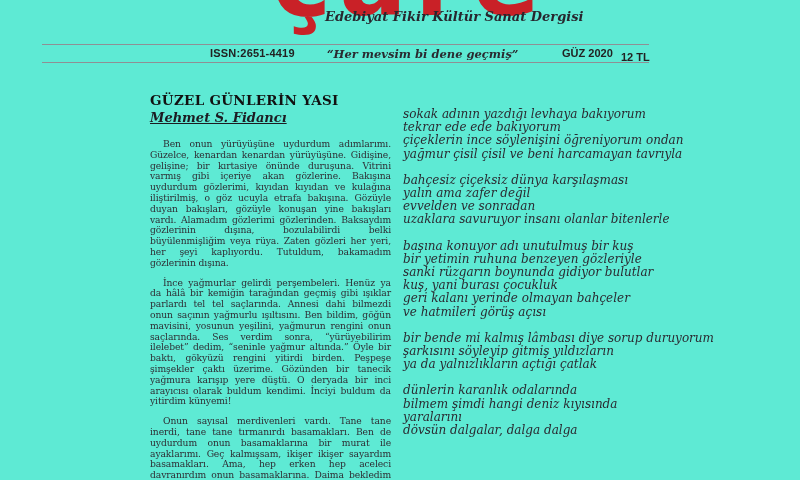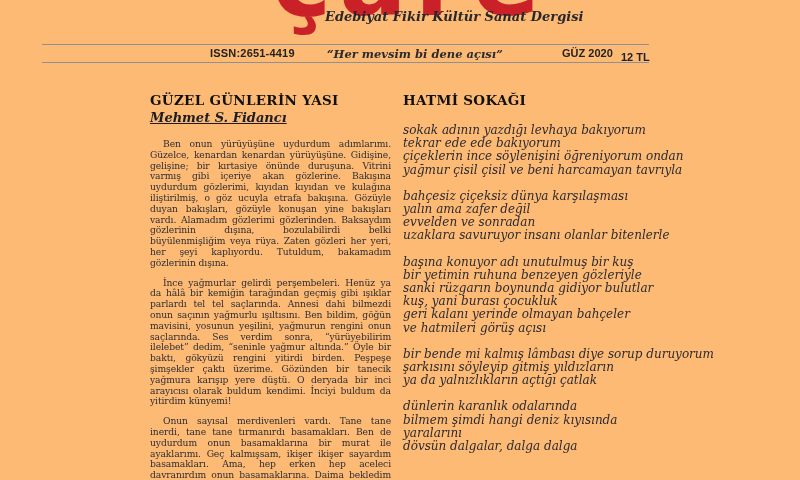--- a/index.html
+++ b/index.html
@@ -1,19 +1,19 @@
 <!DOCTYPE html>
 <html><head>
 <meta charset="utf-8">
 <style>
   html,body{margin:0;padding:0;}
   .page{
     position:relative;
     width:800px;height:480px;
-    background:#fdba74;
+    background:#5eead4;
     overflow:hidden;
     font-family:"DejaVu Serif", serif;
     color:#2b2b30;
   }
   
   .logo{
     position:absolute;left:272px;top:-78px;
     font-family:"DejaVu Sans", sans-serif;
     font-weight:bold;font-size:100px;line-height:1.17;
     letter-spacing:8px;color:#c92127;
@@ -65,40 +65,39 @@
 <body>
 
 <div class="page">
 
   <header>
     <div class="logo">çare</div>
     <div class="tagline">Edebiyat Fikir Kültür Sanat Dergisi</div>
     <div class="rule rule1"></div>
     <div class="meta">
       <span class="issn">ISSN:2651-4419</span>
-      <span class="motto">“Her mevsim bi dene açısı”</span>
+      <span class="motto">“Her mevsim bi dene geçmiş”</span>
       <span class="issue">GÜZ 2020</span>
       <span class="price">12 TL</span>
     </div>
     <div class="rule rule2"></div>
   </header>
 
   <section class="col leftcol">
     <h2>GÜZEL GÜNLERİN YASI</h2>
     <div class="author">Mehmet S. Fidancı</div>
     <div class="prose">
       <p>Ben onun yürüyüşüne uydurdum adımlarımı. Güzelce, kenardan kenardan yürüyüşüne. Gidişine, gelişine; bir kırtasiye önünde duruşuna. Vitrini varmış gibi içeriye akan gözlerine. Bakışına uydurdum gözlerimi, kıyıdan kıyıdan ve kulağına iliştirilmiş, o göz ucuyla etrafa bakışına. Gözüyle duyan bakışları, gözüyle konuşan yine bakışları vardı. Alamadım gözlerimi gözlerinden. Baksaydım gözlerinin dışına, bozulabilirdi belki büyülenmişliğim veya rüya. Zaten gözleri her yeri, her şeyi kaplıyordu. Tutuldum, bakamadım gözlerinin dışına.</p>
       <p>İnce yağmurlar gelirdi perşembeleri. Henüz ya da hâlâ bir kemiğin tarağından geçmiş gibi ışıklar parlardı tel tel saçlarında. Annesi dahi bilmezdi onun saçının yağmurlu ışıltısını. Ben bildim, göğün mavisini, yosunun yeşilini, yağmurun rengini onun saçlarında. Ses verdim sonra, “yürüyebilirim ilelebet” dedim, “seninle yağmur altında.” Öyle bir baktı, gökyüzü rengini yitirdi birden. Peşpeşe şimşekler çaktı üzerime. Gözünden bir tanecik yağmura karışıp yere düştü. O deryada bir inci arayıcısı olarak buldum kendimi. İnciyi buldum da yitirdim künyemi!</p>
       <p>Onun sayısal merdivenleri vardı. Tane tane inerdi, tane tane tırmanırdı basamakları. Ben de uydurdum onun basamaklarına bir murat ile ayaklarımı. Geç kalmışsam, ikişer ikişer sayardım basamakları. Ama, hep erken hep aceleci davranırdım onun basamaklarına. Daima bekledim onu çıkışın ya da inişin ucunda. Ah ben! Bu hızlı kalbi durduramadım, durduramadı yazgı da!</p>
 
     </div>
   </section>
 
   <section class="col rightcol">
-    <h2>HATMİ SOKAĞI</h2>
     <div class="poem">
       <div class="stanza">
         <div class="vline">sokak adının yazdığı levhaya bakıyorum</div>
         <div class="vline">tekrar ede ede bakıyorum</div>
         <div class="vline">çiçeklerin ince söylenişini öğreniyorum ondan</div>
         <div class="vline">yağmur çisil çisil ve beni harcamayan tavrıyla</div>
       </div>
       <div class="stanza">
         <div class="vline">bahçesiz çiçeksiz dünya karşılaşması</div>
         <div class="vline">yalın ama zafer değil</div>

